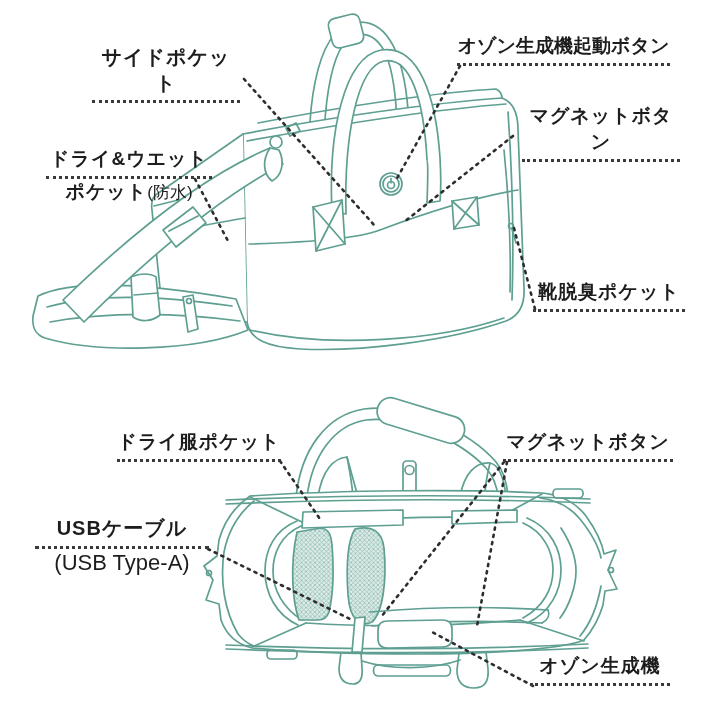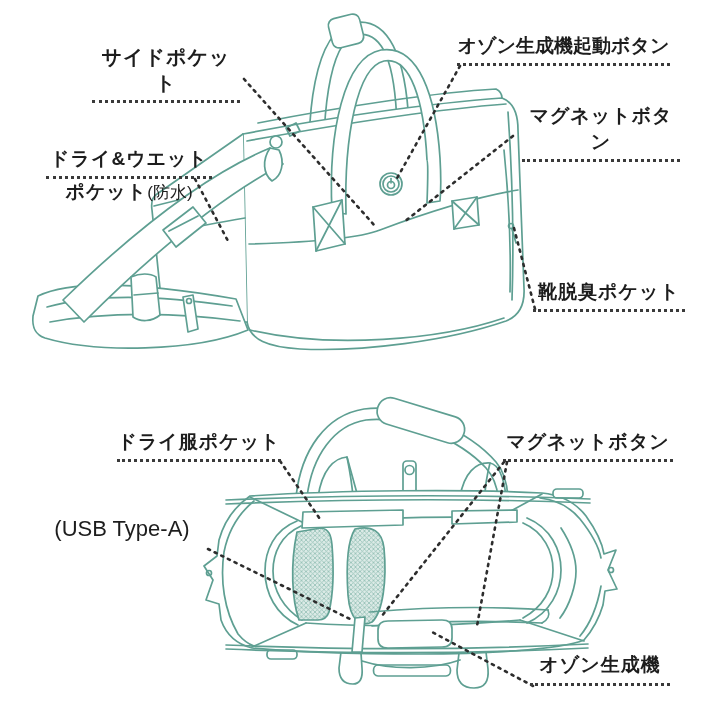--- a/index.html
+++ b/index.html
@@ -205,20 +205,21 @@
 
   <div class="label" style="left:117px;top:429px;width:164px;">
     <span class="u">ドライ服ポケット</span>
   </div>
 
   <div class="label" style="left:503px;top:429px;width:170px;">
     <span class="u">マグネットボタン</span>
   </div>
 
   <div class="label lbl-big" style="left:35px;top:515px;width:174px;line-height:27px;">
+    <span class="u">USBケーブル</span>
     <span class="l2 note" style="font-size:22px;">(USB Type-A)</span>
   </div>
 
-  <div class="label" style="left:530px;top:653px;width:140px;font-family:Liberation Mono, monospace;">
+  <div class="label" style="left:530px;top:653px;width:140px;">
     <span class="u">オゾン生成機</span>
   </div>
 
 </div>
 
 </body></html>

